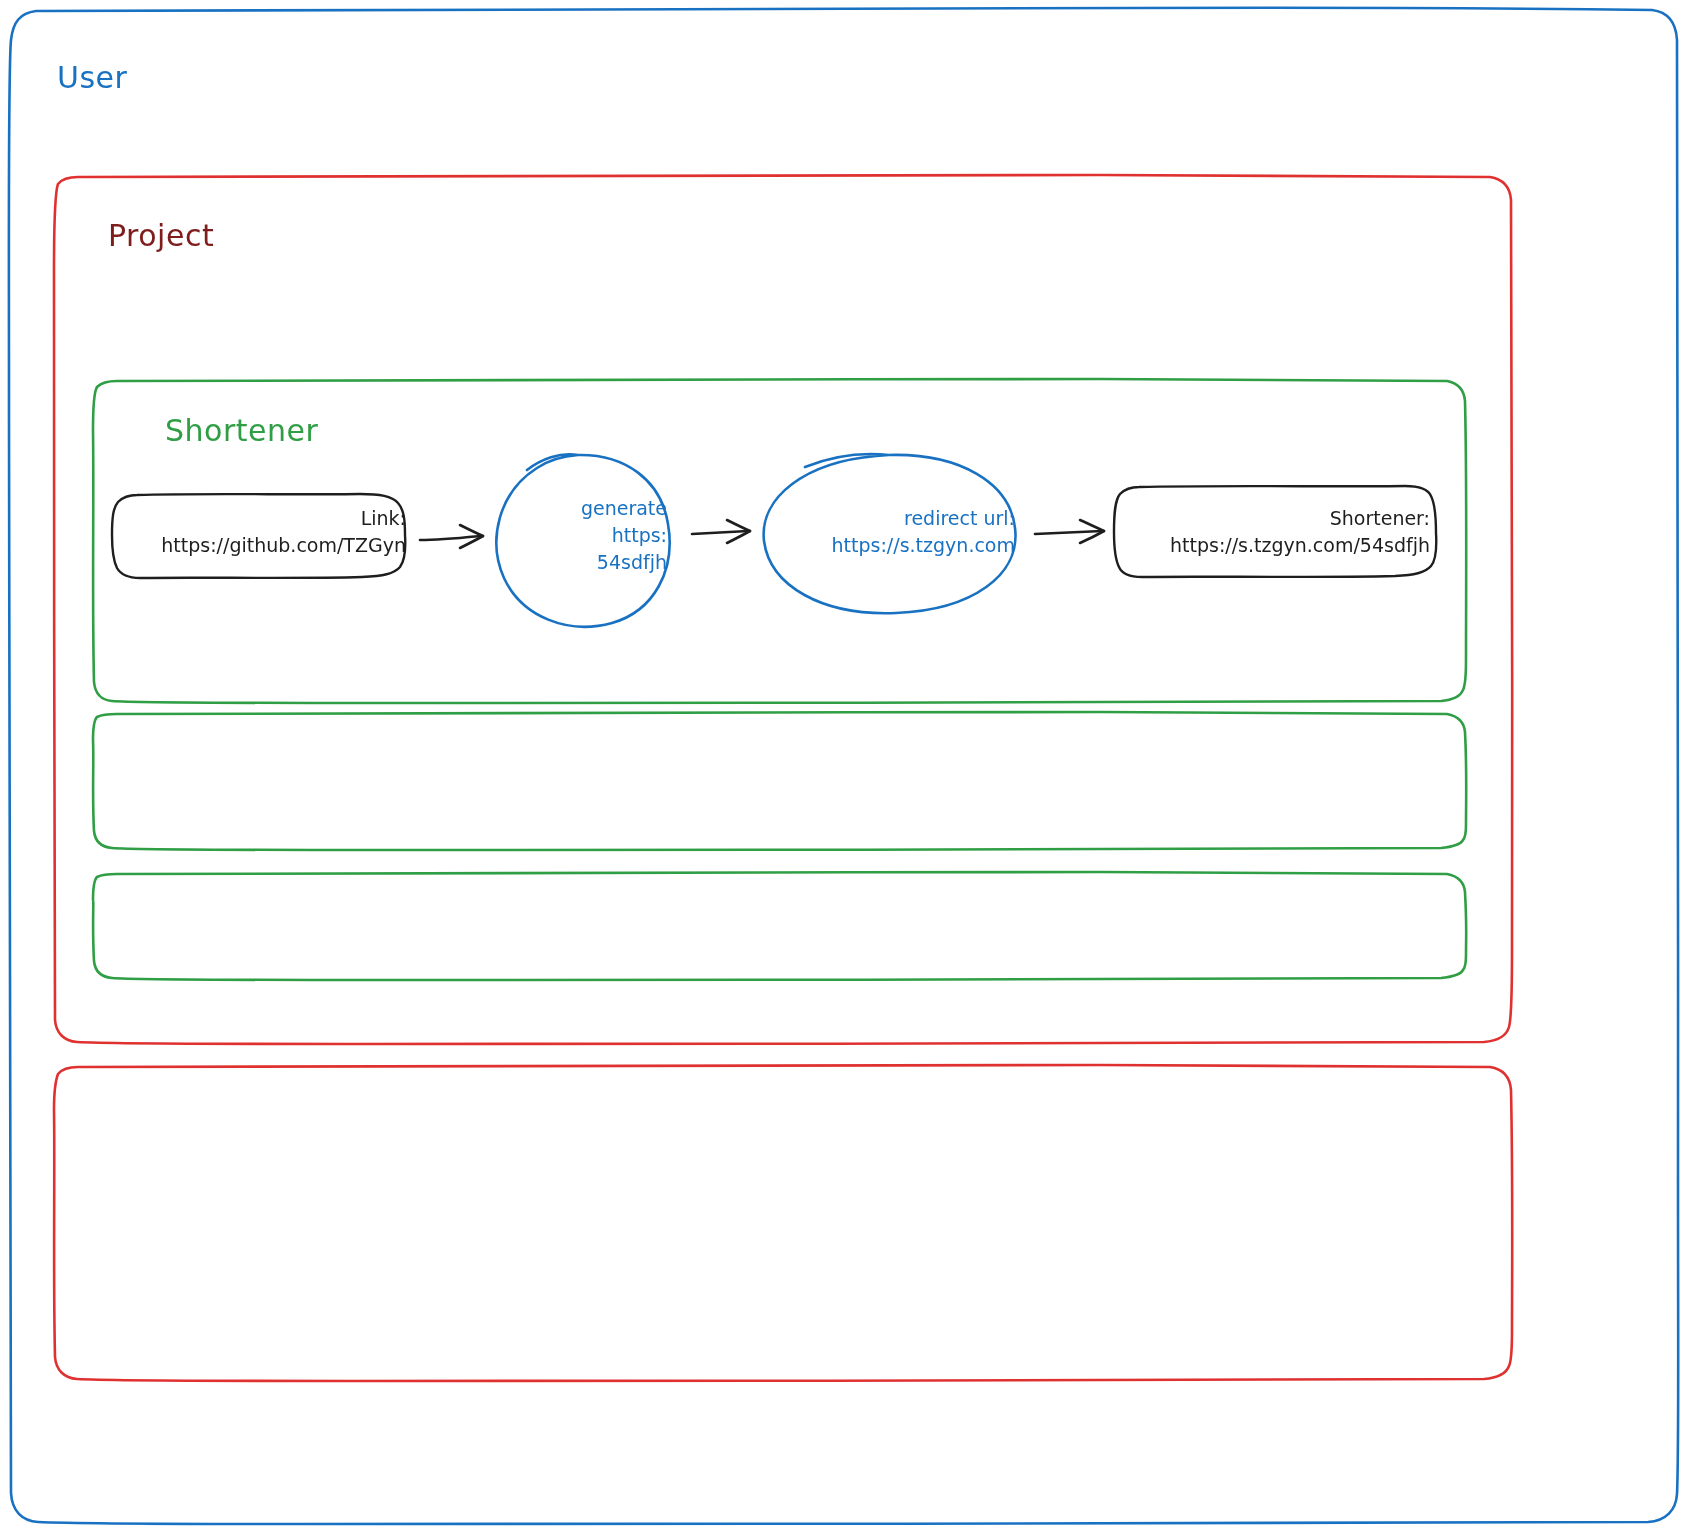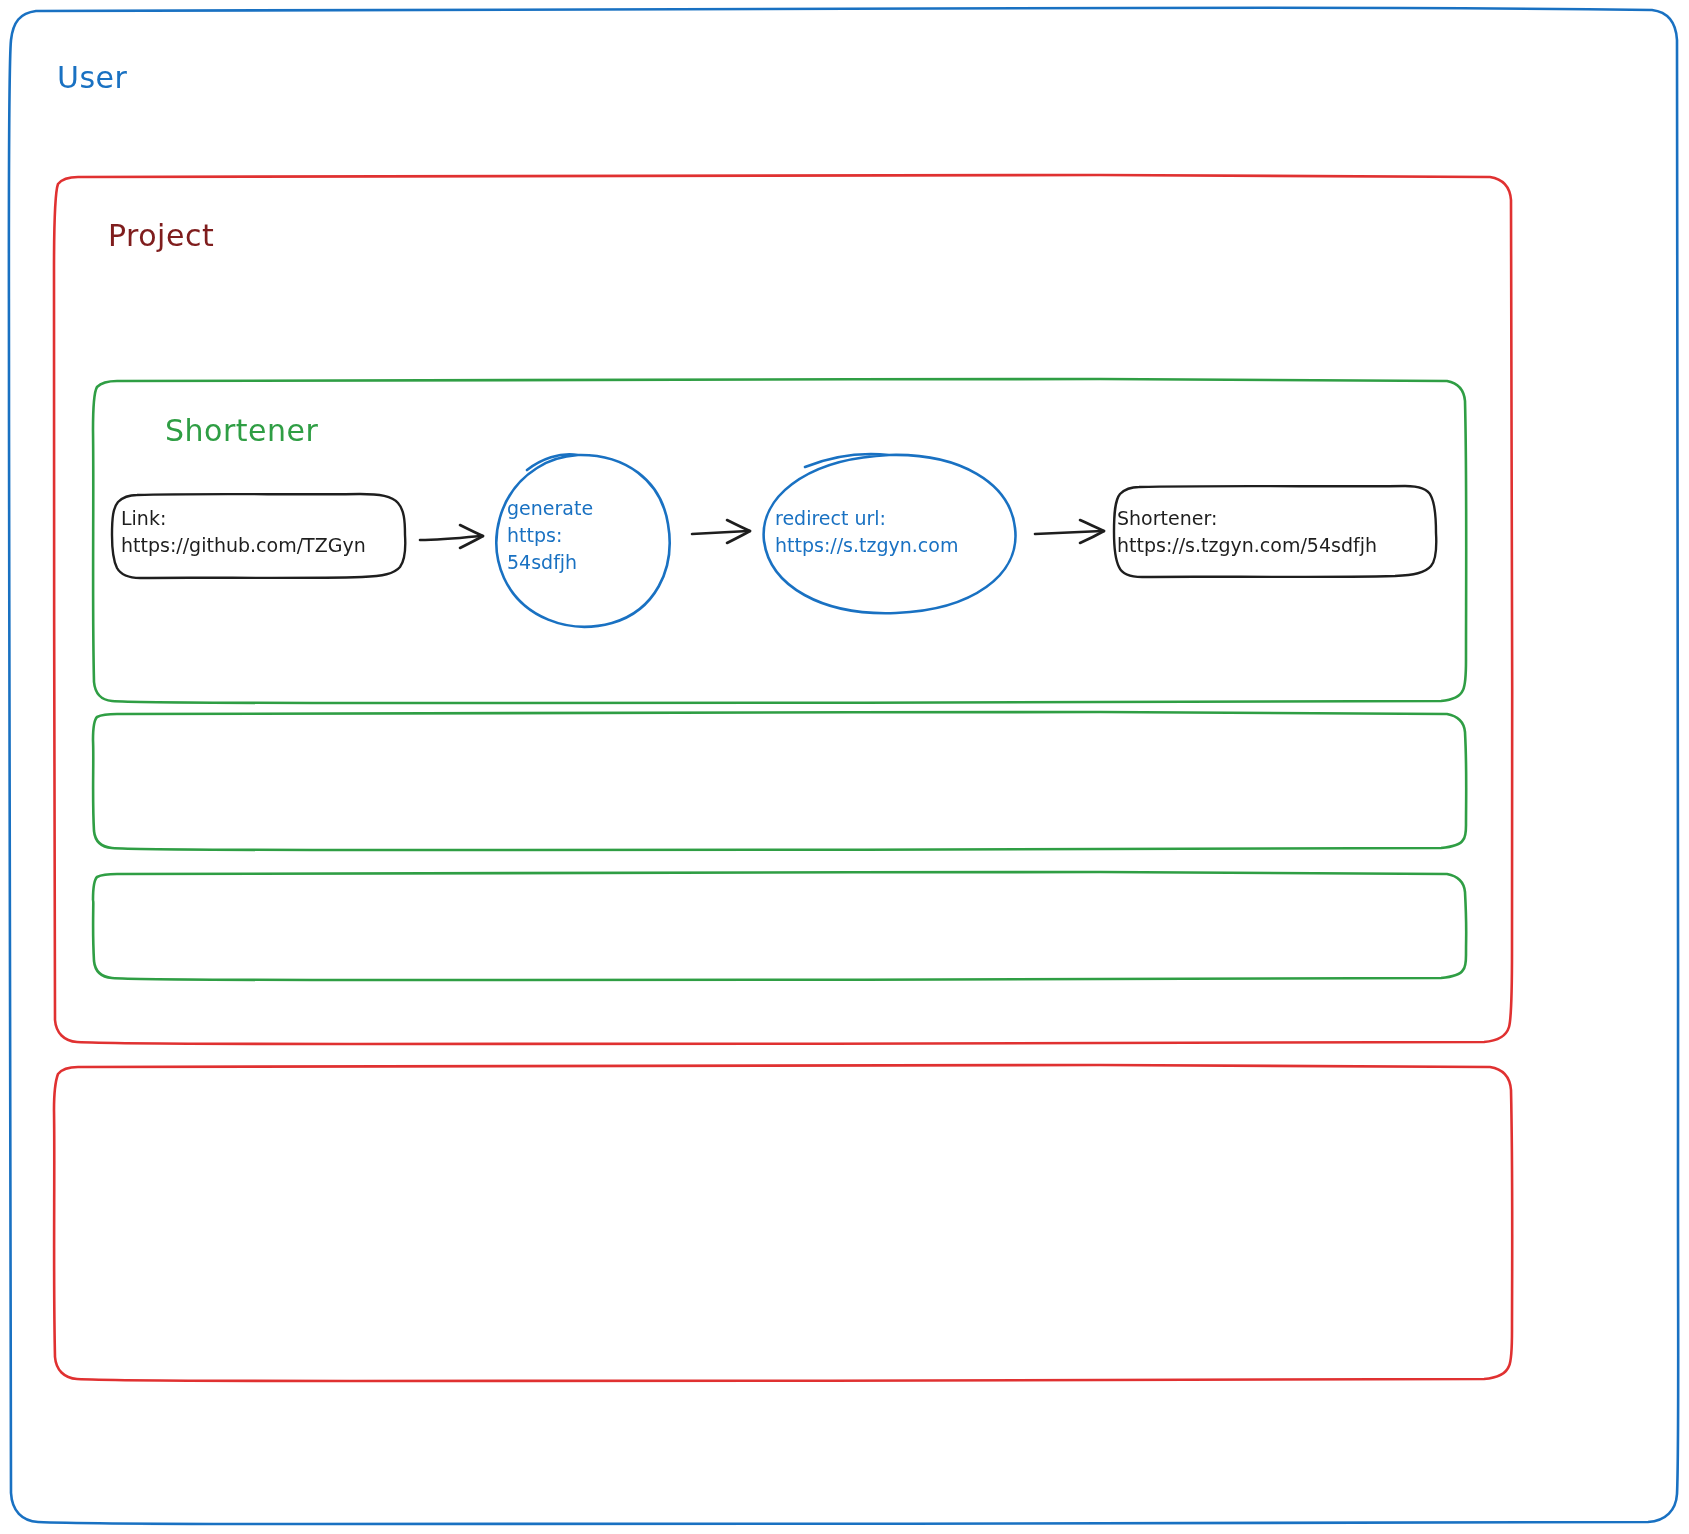--- a/index.html
+++ b/index.html
@@ -47,21 +47,21 @@
     color: #7f1d1d;
   }
   #label-shortener {
     left: 126px;
     top: 413px;
     color: #2f9e44;
     margin-left: 39px;
   }
   .node-text {
     position: absolute;
-    text-align: left;
+    text-align: right;
     font-size: 19px;
     line-height: 27px;
     white-space: nowrap;
   }
   .node-text.dark { color: #1e1e1e; }
   .node-text.blue { color: #1971c2; }
 
   #text-link {
     left: 121px;
     top: 505px;

